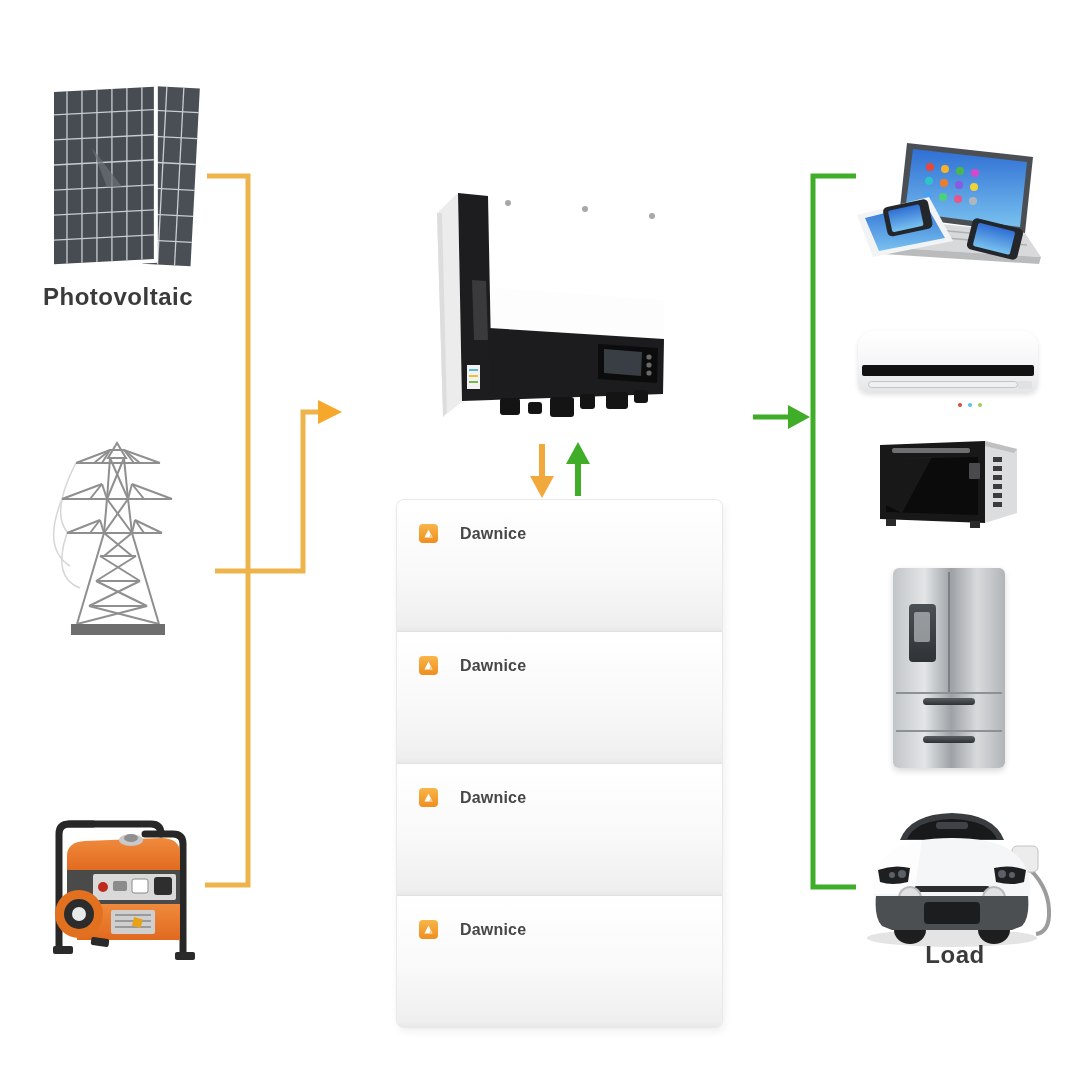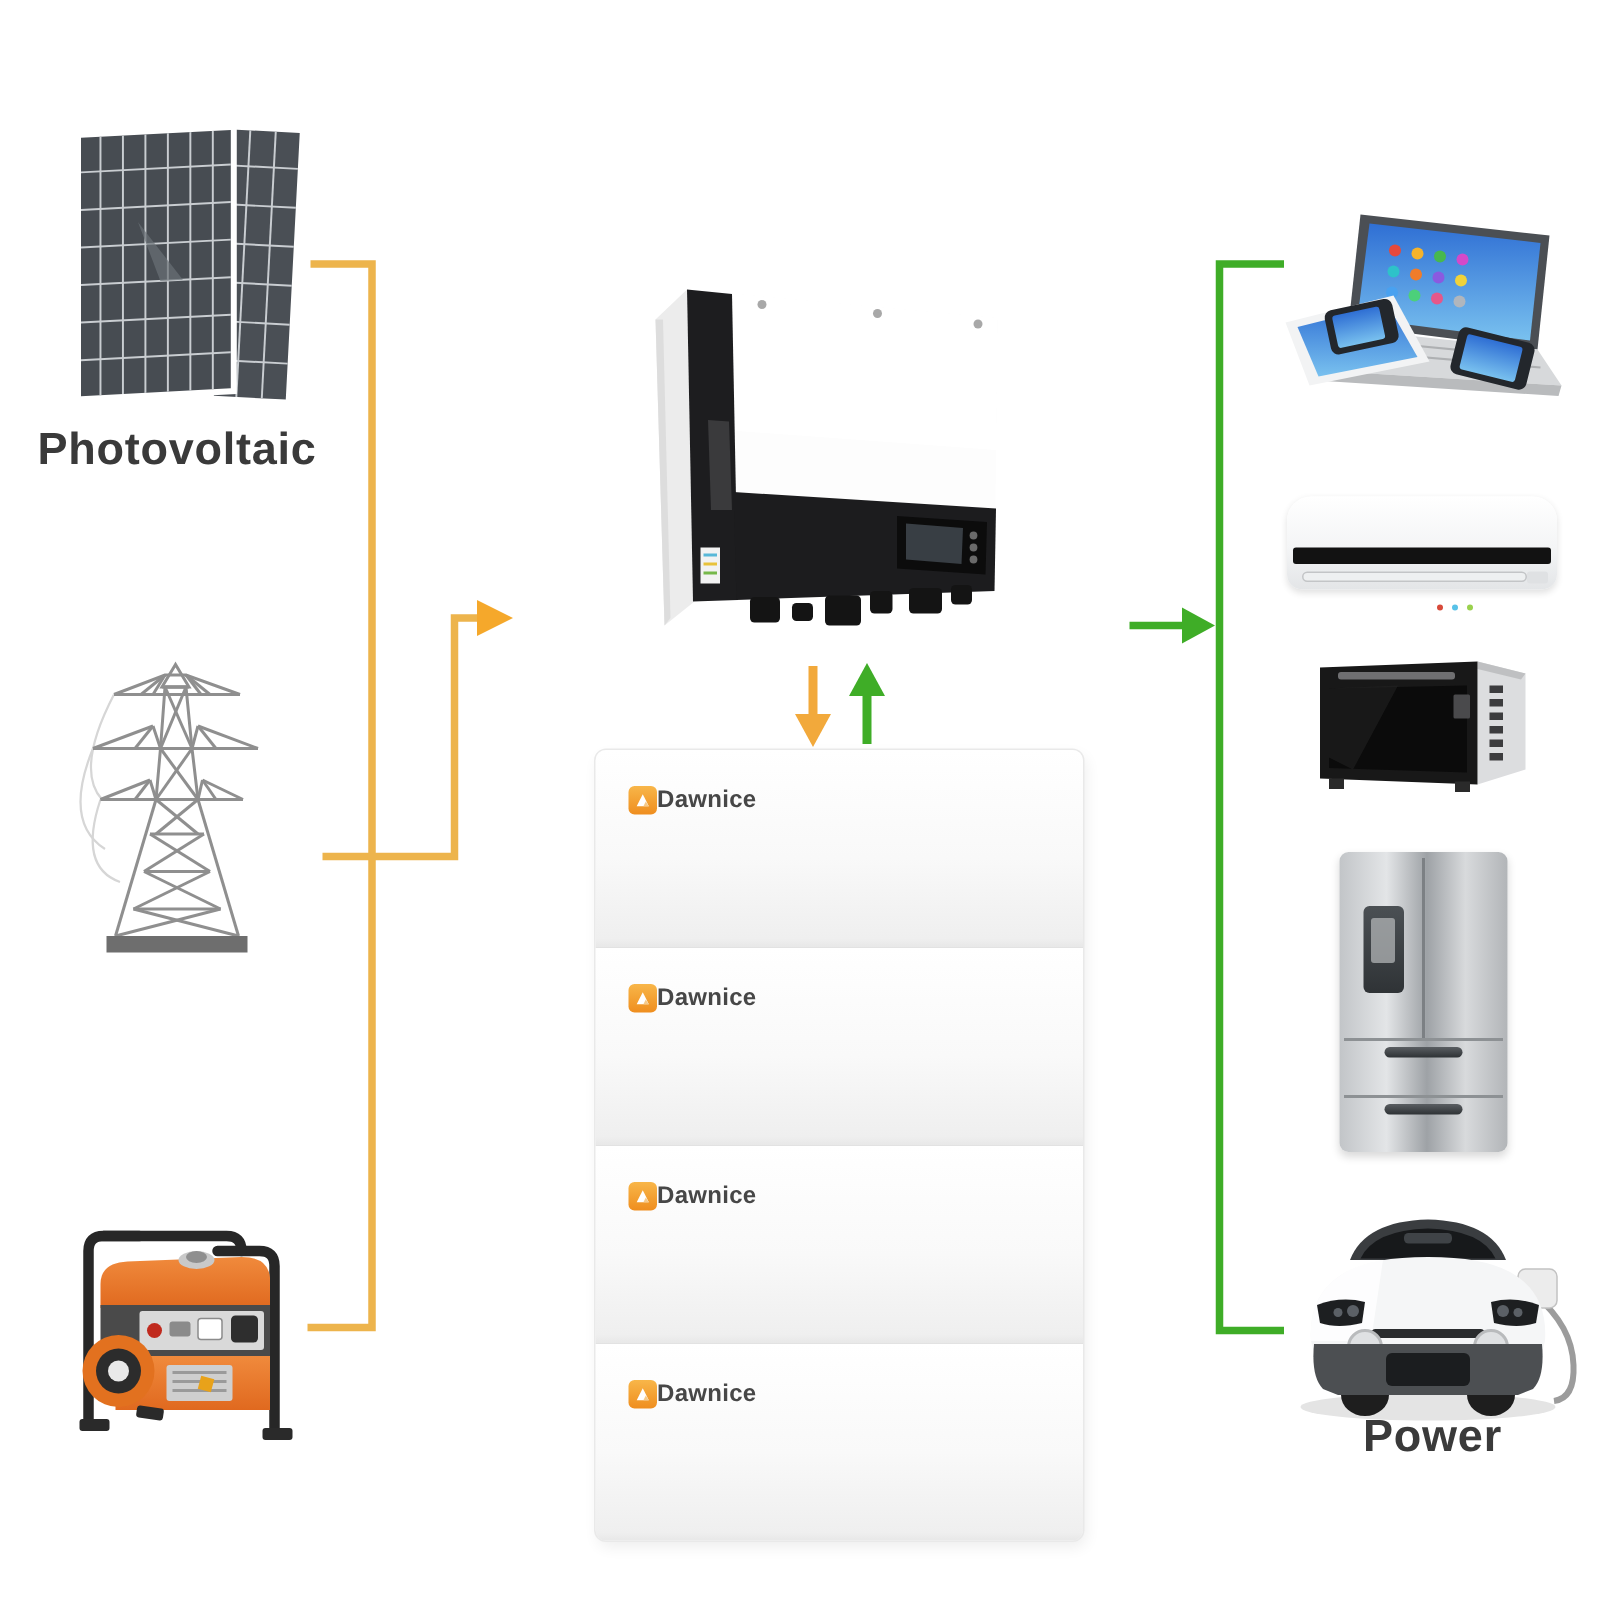--- a/index.html
+++ b/index.html
@@ -1,35 +1,35 @@
 <!DOCTYPE html>
 <html><head>
 <meta charset="utf-8">
 <style>
   html,body{margin:0;padding:0;background:#ffffff;}
   body{font-family:"Liberation Sans", sans-serif;}
   #canvas{position:relative;width:1080px;height:1080px;background:#ffffff;overflow:hidden;}
   .abs{position:absolute;}
   .node-label{
     position:absolute;text-align:center;font-weight:bold;
-    font-size:30px;color:#3a3a3a;letter-spacing:0.5px;
+    font-size:24px;color:#3a3a3a;letter-spacing:0.5px;
   }
   
   #battery{
     position:absolute;left:397px;top:500px;width:325px;height:527px;
     border-radius:7px;background:#f7f7f7;
     box-shadow:0 0 0 1px #e9e9e9, 2px 4px 10px rgba(0,0,0,0.07);
     display:flex;flex-direction:column;overflow:hidden;
   }
   .bat-module{
     flex:1 1 0;position:relative;
     background:linear-gradient(180deg,#ffffff 0%,#f9f9f9 55%,#efefef 96%,#e8e8e8 100%);
   }
   .bat-module + .bat-module{border-top:1px solid #e2e2e2;}
-  .brand-logo{position:absolute;left:22px;top:24px;display:flex;align-items:flex-end;gap:0;}
+  .brand-logo{position:absolute;left:22px;top:24px;display:flex;align-items:flex-end;gap:22px;}
   .brand-mark{
     width:19px;height:19px;border-radius:4px;
     background:linear-gradient(180deg,#f8b649,#ef8e1f);
     display:flex;align-items:center;justify-content:center;
   }
   .brand-text{font-size:16px;font-weight:bold;color:#474747;letter-spacing:0.2px;}
   
   #ac-body{
     position:absolute;left:858px;top:331px;width:180px;height:62px;
     border-radius:16px;border-bottom-left-radius:10px;border-bottom-right-radius:10px;
@@ -416,15 +416,15 @@
 
     <circle cx="58" cy="100" r="11" fill="#dfe1e3" stroke="#b9bbbd" stroke-width="2"></circle>
     <circle cx="142" cy="100" r="11" fill="#dfe1e3" stroke="#b9bbbd" stroke-width="2"></circle>
 
     <path d="M24,98 L176,98 Q178,120 170,128 L160,132 L40,132 L30,128 Q22,120 24,98 Z" fill="#4c4f52"></path>
     <rect x="72" y="104" width="56" height="22" rx="4" fill="#1b1d1f"></rect>
 
     <path d="M42,132 a16,14 0 0 0 32,0 Z" fill="#1e1e1e"></path>
     <path d="M126,132 a16,14 0 0 0 32,0 Z" fill="#1e1e1e"></path>
   </svg>
-  <div class="node-label" style="left:880px;top:941px;width:150px">Power</div>
+  <div class="node-label" style="left:880px;top:941px;width:150px">Load</div>
 
 </div>
 
 </body></html>

